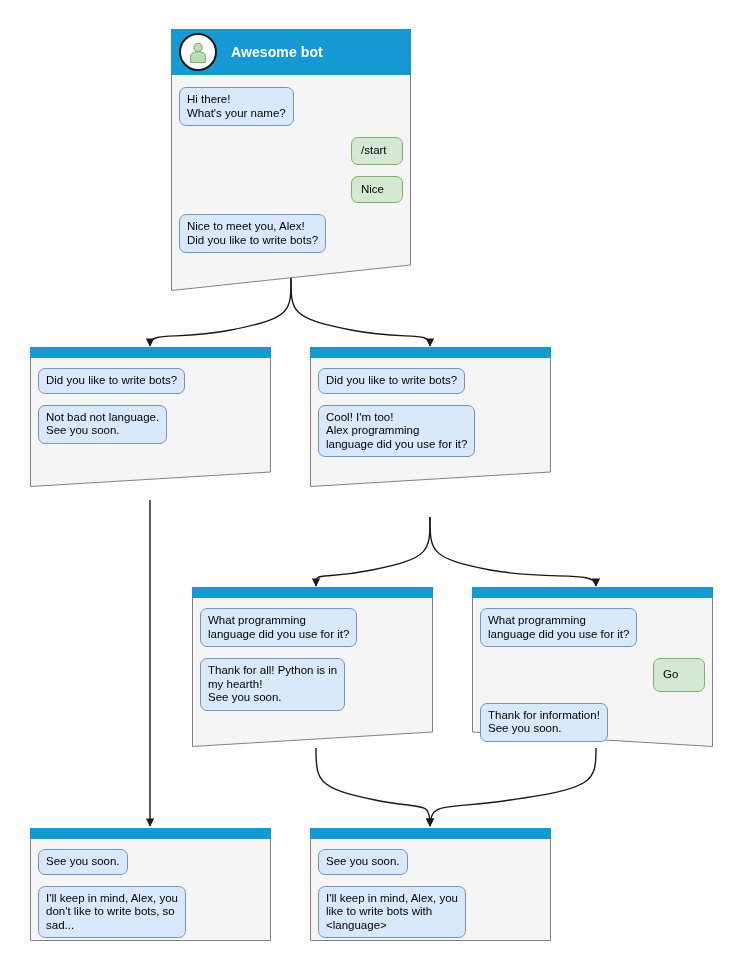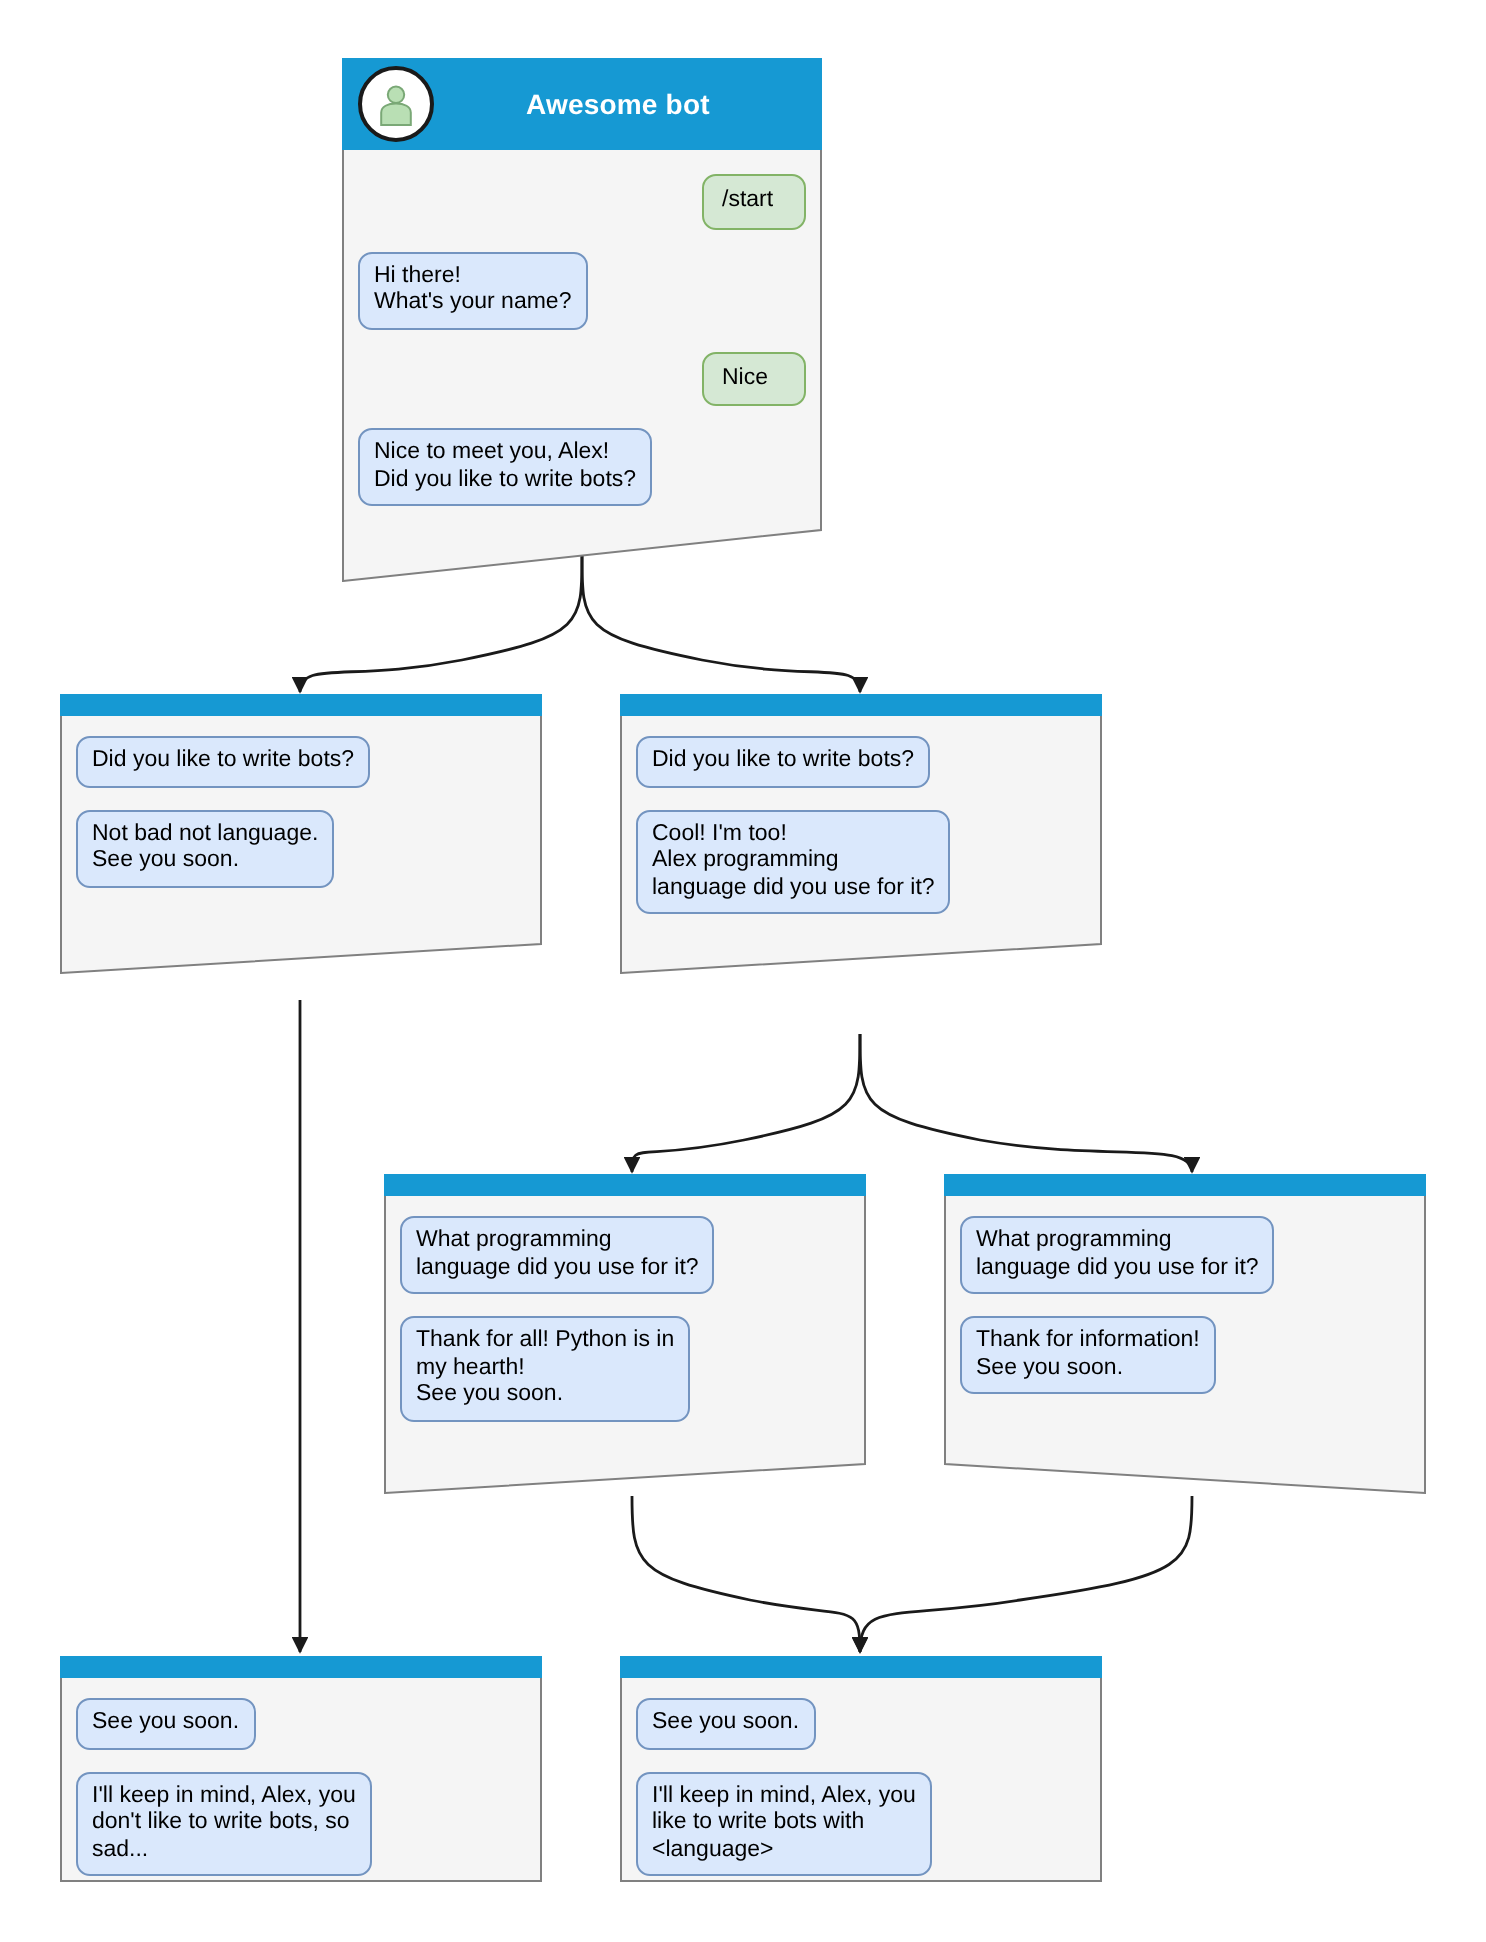--- a/index.html
+++ b/index.html
@@ -44,21 +44,20 @@
     height: 100%;
     box-sizing: border-box;
   }
   .titlebar {
     position: absolute;
     left: 0;
     top: 0;
     right: 0;
     background: #1699d3;
     box-sizing: border-box;
-    gap: 32px;
   }
   .node.root .titlebar {
     height: 46px;
     display: flex;
     align-items: center;
     padding-left: 8px;
   }
   .node.sub .titlebar {
     height: 11px;
   }
@@ -153,26 +152,26 @@
       <div class="titlebar" style="width:240px;">
         <div class="avatar">
           <svg width="24" height="24" viewBox="0 0 24 24" aria-hidden="true">
             <circle cx="12" cy="7.4" r="4.1" fill="#b9dfb4" stroke="#7aa876" stroke-width="1"></circle>
             <path d="M 4.6 22.5 L 4.6 16.3 C 4.6 13.3 7.9 11.7 12 11.7 C 16.1 11.7 19.4 13.3 19.4 16.3 L 19.4 22.5 Z" fill="#b9dfb4" stroke="#7aa876" stroke-width="1"></path>
           </svg>
         </div>
         <div class="bot-title">Awesome bot</div>
       </div>
       <div class="chat-area" style="top:46px; height:216px; padding-top:12px;">
+        <div class="msg-row left">
+          <div class="bubble bot">Hi there!
+What's your name?</div>
+        </div>
         <div class="msg-row right">
           <div class="bubble user">/start</div>
-        </div>
-        <div class="msg-row left">
-          <div class="bubble bot">Hi there!
-What's your name?</div>
         </div>
         <div class="msg-row right">
           <div class="bubble user">Nice</div>
         </div>
         <div class="msg-row left">
           <div class="bubble bot">Nice to meet you, Alex!
 Did you like to write bots?</div>
         </div>
       </div>
     </div>
@@ -239,20 +238,23 @@
     <svg class="node-shape" viewBox="0 0 241 160" preserveAspectRatio="none">
       <path d="M 0.5,0.5 L 240.5,0.5 L 240.5,159.5 L 0.5,145 Z" fill="#f5f5f5" stroke="#808080" stroke-width="1"></path>
     </svg>
     <div class="node-inner">
       <div class="titlebar" style="width:241px;"></div>
       <div class="chat-area" style="top:11px; height:145px;">
         <div class="msg-row left">
           <div class="bubble bot">What programming
 language did you use for it?</div>
         </div>
+        <div class="msg-row right">
+          <div class="bubble user">Go</div>
+        </div>
         <div class="msg-row left">
           <div class="bubble bot">Thank for information!
 See you soon.</div>
         </div>
       </div>
     </div>
   </div>
 
   <div class="node sub" style="left:30px; top:828px; width:241px; height:113px;">
     <svg class="node-shape" viewBox="0 0 241 113" preserveAspectRatio="none">

